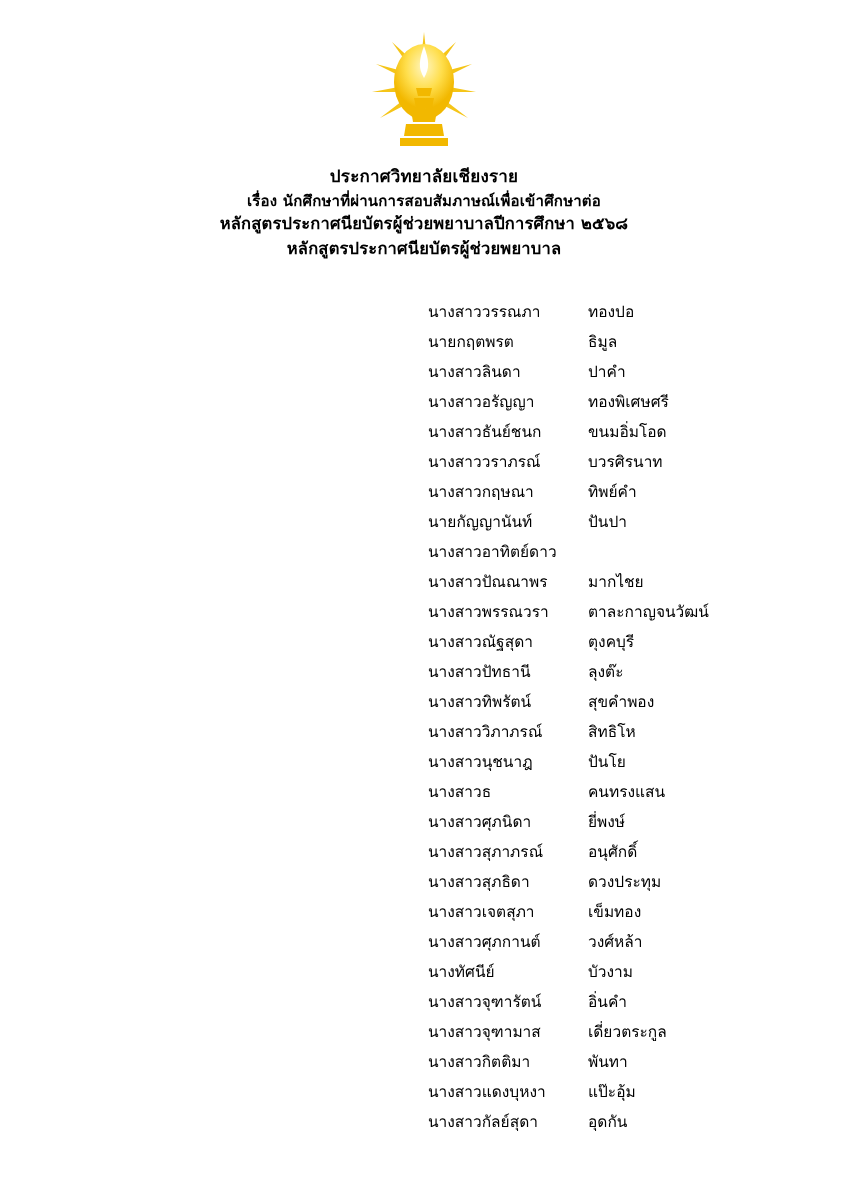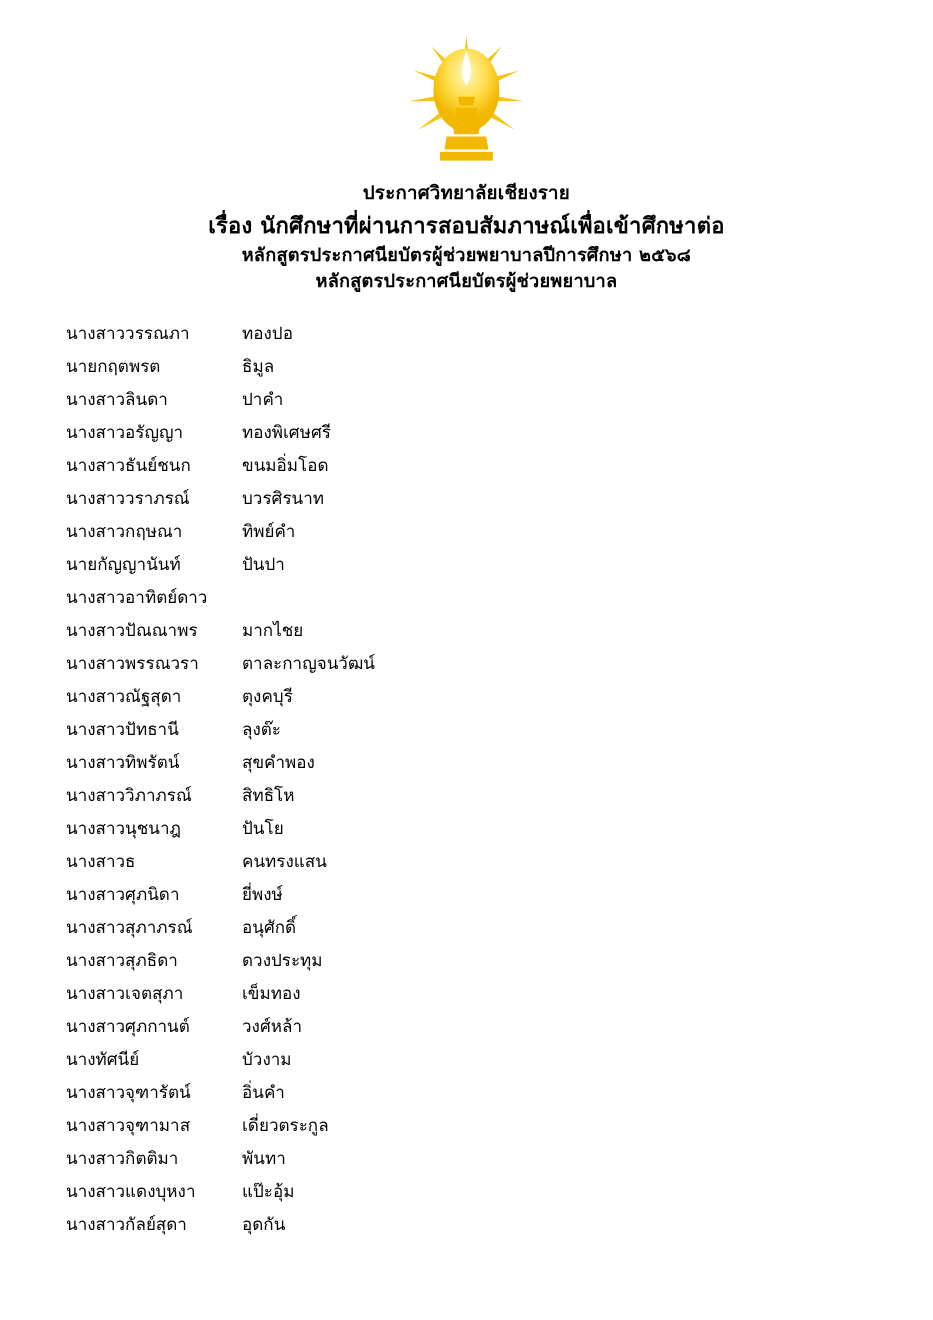--- a/index.html
+++ b/index.html
@@ -36,29 +36,29 @@
   .heading-block {
     text-align: center;
     line-height: 1.5;
   }
   .heading-line {
     font-size: 17px;
     font-weight: bold;
     letter-spacing: 0.2px;
     white-space: nowrap;
   }
-  .heading-line.l2 { font-size: 20px; }
+  .heading-line.l2 { font-size: 15px; }
   .heading-line.l3 { font-size: 16.5px; }
   .heading-line.l4 { font-size: 16.5px; }
 
   .list-wrap {
-    margin-top: 20px;
+    margin-top: 36px;
     width: 100%;
     display: flex;
-    justify-content: flex-start;
+    justify-content: flex-end;
   }
   table.name-table {
     border-collapse: collapse;
     font-size: 15.5px;
   }
   table.name-table td {
     padding: 2px 0 4px 0;
     vertical-align: top;
     line-height: 1.55;
     white-space: nowrap;

